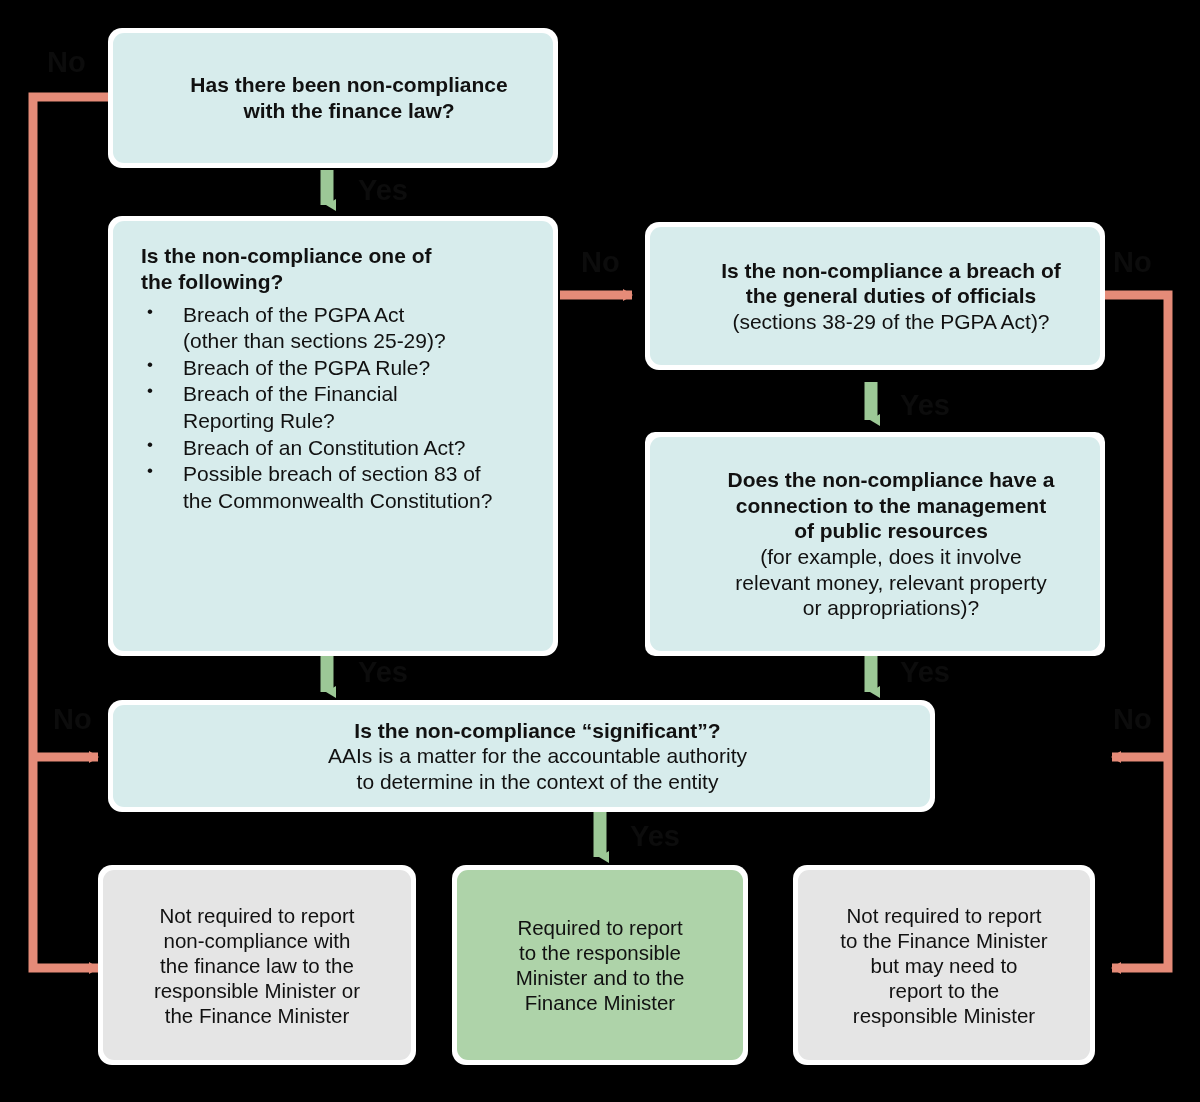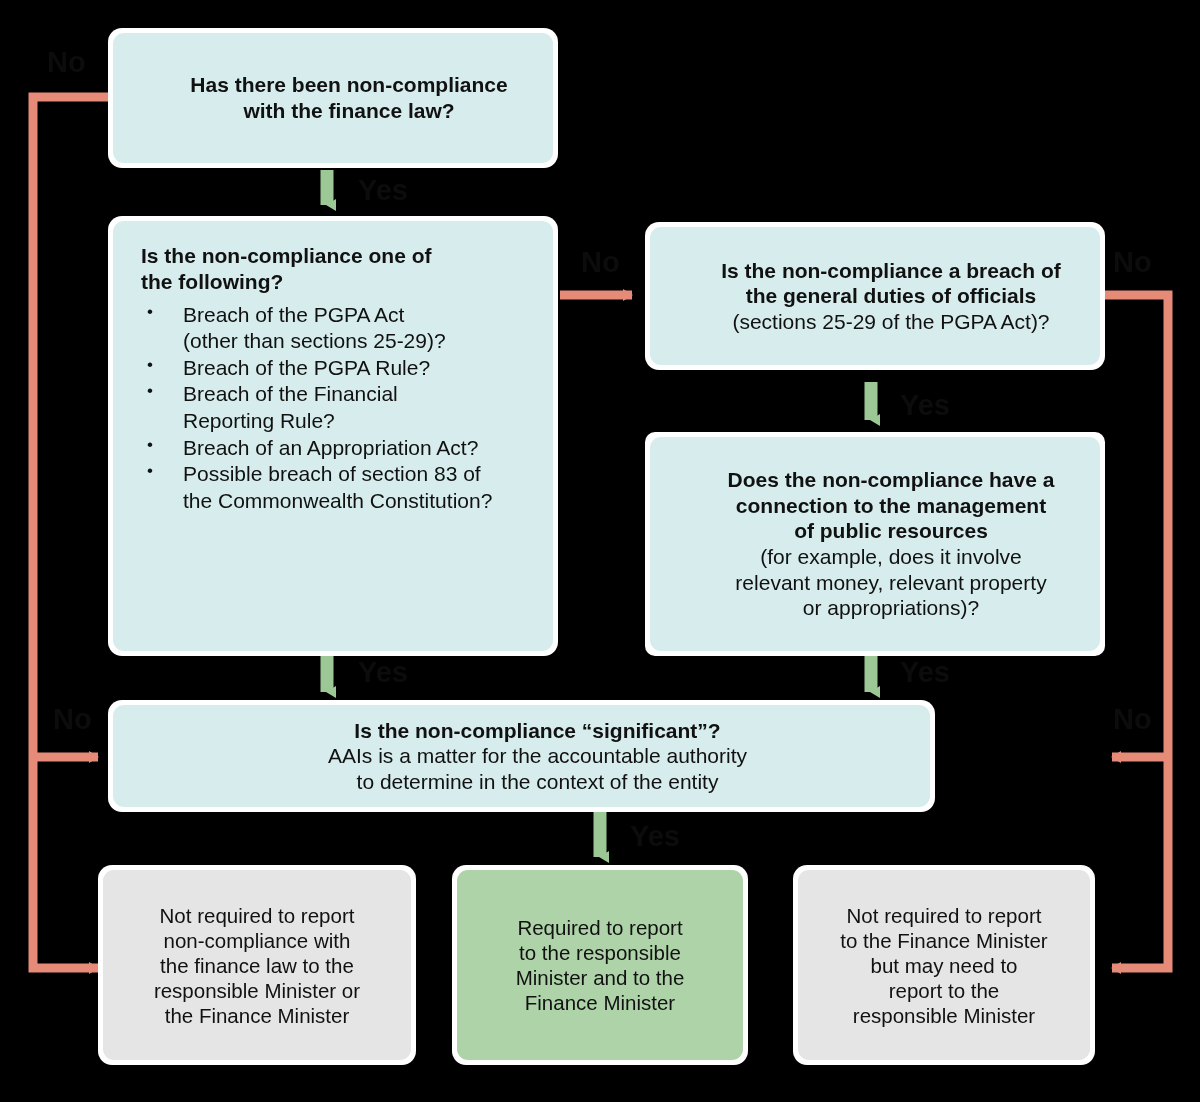--- a/index.html
+++ b/index.html
@@ -177,32 +177,32 @@
   <div class="node decision" id="node-categories" style="left:108px; top:216px; width:450px; height:440px;">
     <div class="node-inner">
       <div class="ttl" style="white-space:pre-line;">Is the non-compliance one of
 the following?</div>
       <ul class="bullets">
         <li>Breach of the PGPA Act
 (other than sections 25-29)?</li>
         <li>Breach of the PGPA Rule?</li>
         <li>Breach of the Financial
 Reporting Rule?</li>
-        <li>Breach of an Appropriation Act?</li>
+        <li>Breach of an Constitution Act?</li>
         <li>Possible breach of section 83 of
 the Commonwealth Constitution?</li>
       </ul>
     </div>
   </div>
 
   <div class="node decision" id="node-general-duties" style="left:645px; top:222px; width:460px; height:148px;">
     <div class="node-inner">
       <div class="ttl" style="white-space:pre-line;">Is the non-compliance a breach of
 the general duties of officials</div>
-      <div class="sub" style="white-space:pre-line;">(sections 25-29 of the PGPA Act)?</div>
+      <div class="sub" style="white-space:pre-line;">(sections 38-29 of the PGPA Act)?</div>
     </div>
   </div>
 
   <div class="node decision" id="node-public-resources" style="left:645px; top:432px; width:460px; height:224px;border-radius:10px;">
     <div class="node-inner">
       <div class="ttl" style="white-space:pre-line;">Does the non-compliance have a
 connection to the management
 of public resources</div>
       <div class="sub" style="white-space:pre-line;">(for example, does it involve
 relevant money, relevant property

